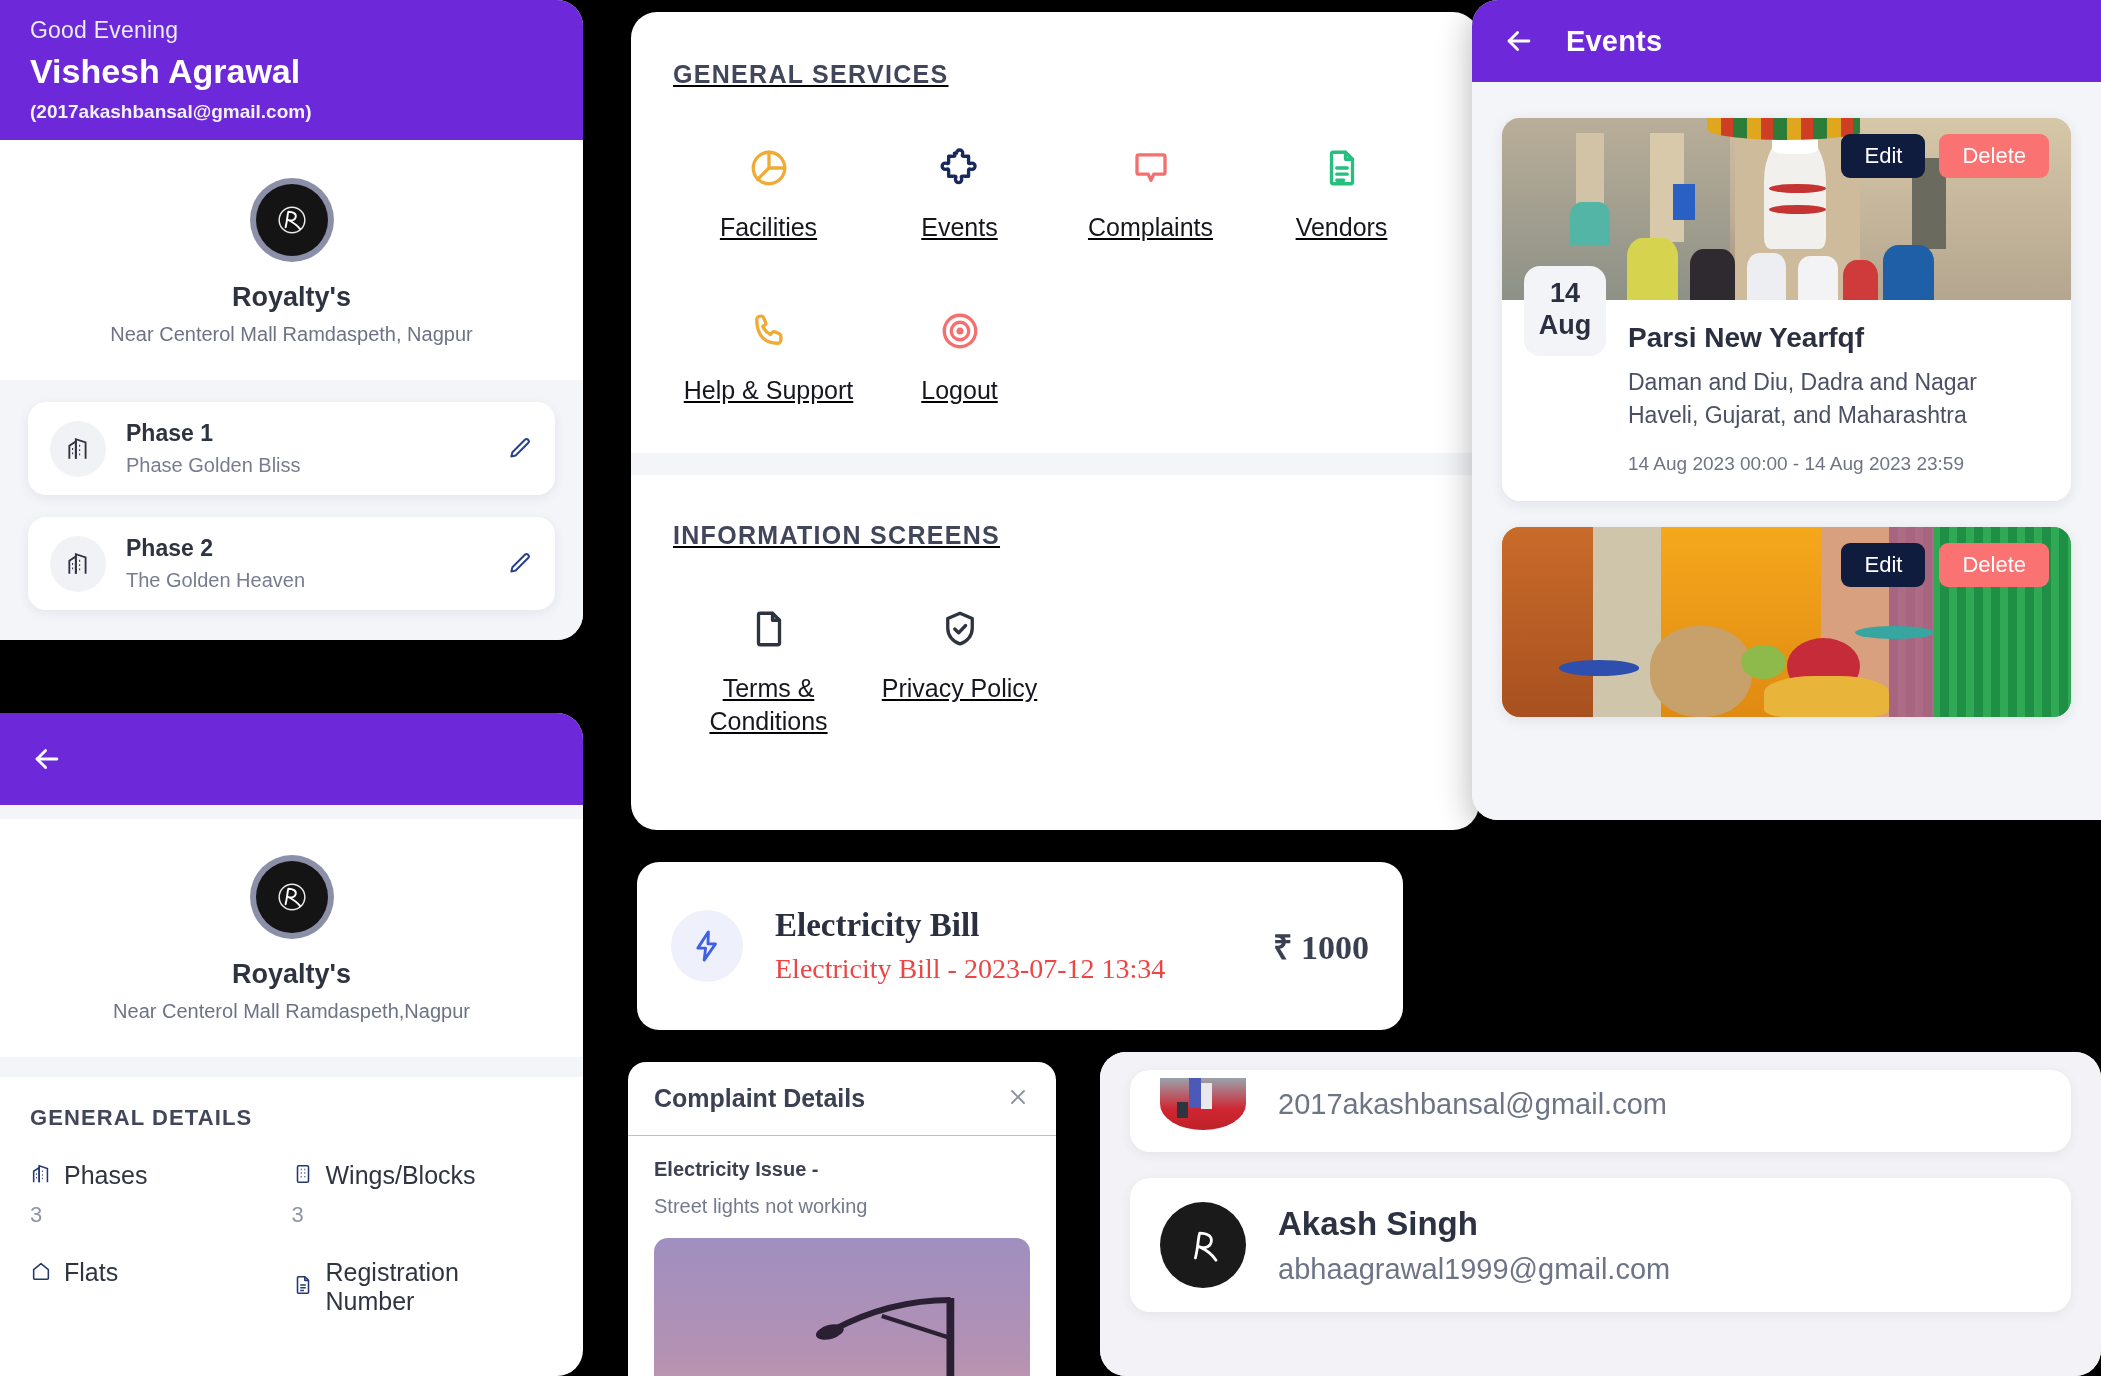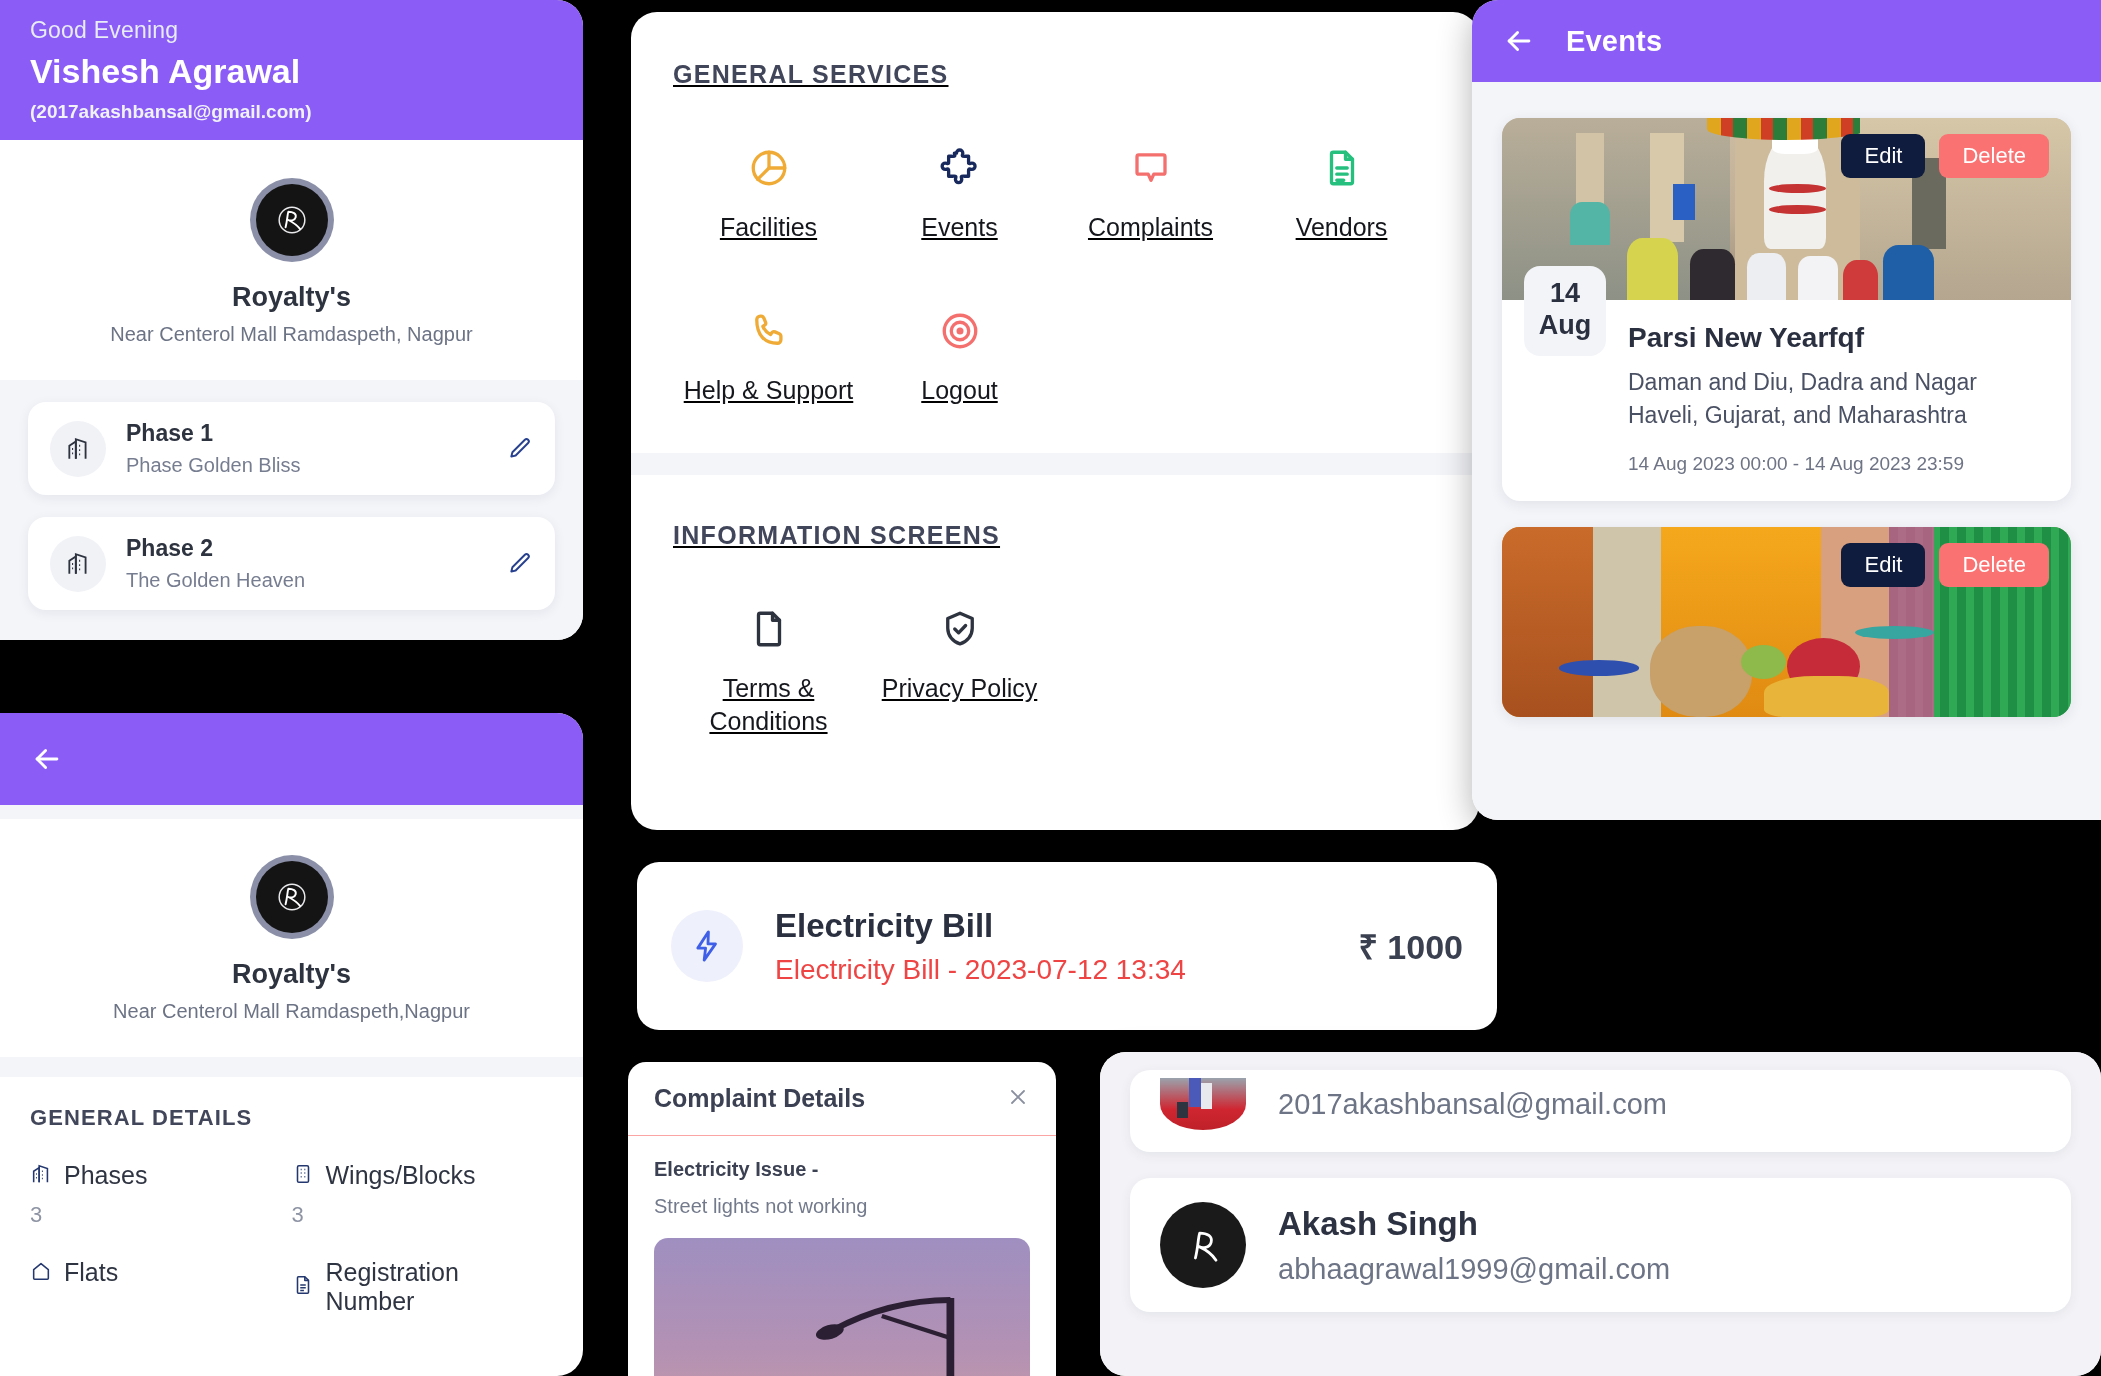--- a/index.html
+++ b/index.html
@@ -14,21 +14,21 @@
   .panel {
     position: absolute;
     background: #ffffff;
     border-radius: 26px;
     overflow: hidden;
     box-shadow: 0 10px 34px rgba(0,0,0,0.30);
   }
 
   
   .navbar {
-    background: #8b5cf6;
+    background: #6d28d9;
     color: #ffffff;
     display: flex;
     align-items: center;
     gap: 30px;
     padding: 0 30px;
   }
   .navbar .title { font-size: 29px; font-weight: 700; letter-spacing: .2px; }
   .back-arrow { width: 34px; height: 34px; display: block; }
 
   .greet-sm { font-size: 23px; font-weight: 400; color: #e8ecf6; letter-spacing:.2px; }
@@ -483,21 +483,21 @@
           </div>
           <div class="ev-actions">
             <button class="btn btn-edit">Edit</button>
             <button class="btn btn-del">Delete</button>
           </div>
         </div>
       </div>
     </div>
   </div>
 
-  <div class="panel" style="left:637px; top:862px; width:860px; height:168px; border-radius:22px;">
+  <div class="panel" style="left:637px; top:862px; width:766px; height:168px; border-radius:22px;font-family:Liberation Serif, serif;">
     <div class="bill" style="height:168px;">
       <div class="bill-ico">
         <svg viewBox="0 0 24 24" width="34" height="34" fill="none" stroke="#3f5fe8" stroke-width="2" stroke-linecap="round" stroke-linejoin="round">
           <path d="M13 2 5.5 13.5H11L10 22l8-11.5h-5.3z"></path>
         </svg>
       </div>
       <div class="bill-txt">
         <div class="bill-title">Electricity Bill</div>
         <div class="bill-sub">Electricity Bill - 2023-07-12 13:34</div>
       </div>

